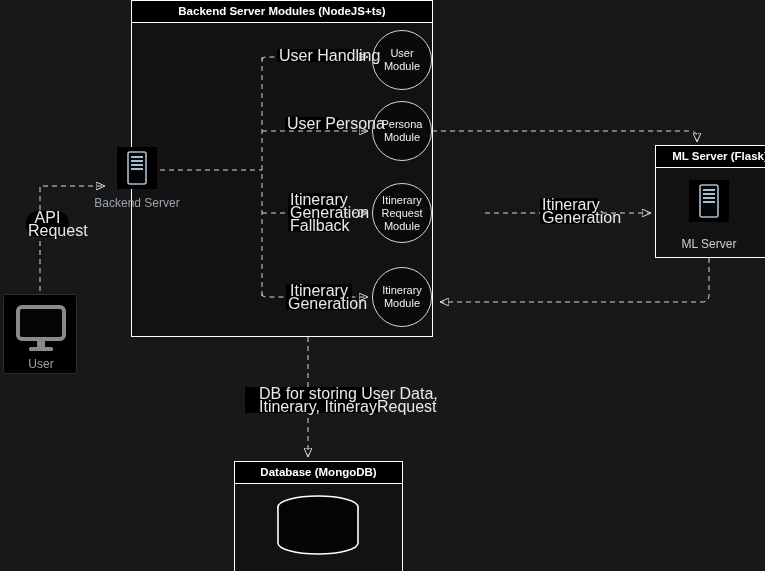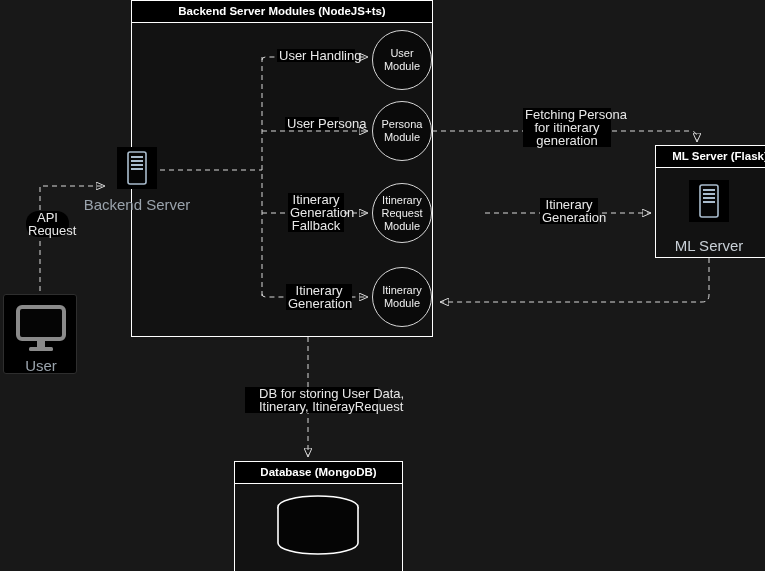--- a/index.html
+++ b/index.html
@@ -57,42 +57,42 @@
     text-align: center;
     line-height: 13px;
     box-sizing: border-box;
   }
 
   
   .elabel {
     position: absolute;
     background: #000000;
     color: #e8e8e8;
-    font-size: 13px;
+    font-size: 16px;
     line-height: 13px;
     text-align: center;
     padding: 0 2px;
     white-space: pre;
     box-sizing: border-box;
   }
 
   
   .iconnode {
     position: absolute;
     background: #000000;
     box-sizing: border-box;
   }
   .iconnode.bordered {
     border: 1px solid #2e2e2e;
     border-radius: 3px;
   }
   .node-caption {
     position: absolute;
     color: #9aa3ac;
-    font-size: 15px;
+    font-size: 12px;
     text-align: center;
     white-space: nowrap;
   }
   .node-caption.light {
     color: #c8cfd6;
   }
 </style>
 </head>
 <body>
 
@@ -206,23 +206,20 @@
 
   <div class="elabel" style="left:285px; top:117px; width:54px;">User Persona</div>
 
   <div class="elabel" style="left:288px; top:193px; width:56px;">Itinerary
 Generation
 Fallback</div>
 
   <div class="elabel" style="left:286px; top:284px; width:66px;">Itinerary
 Generation</div>
 
-  <div class="elabel" style="left:523px; top:108px; width:88px;">Fetching Persona
-for itinerary
-generation</div>
 
   <div class="elabel" style="left:540px; top:198px; width:58px;">Itinerary
 Generation</div>
 
 
   <div class="elabel" style="left:245px; top:387px; width:133px;padding-left:14px;">DB for storing User Data,
 Itinerary, ItinerayRequest</div>
 
 </div>
 

